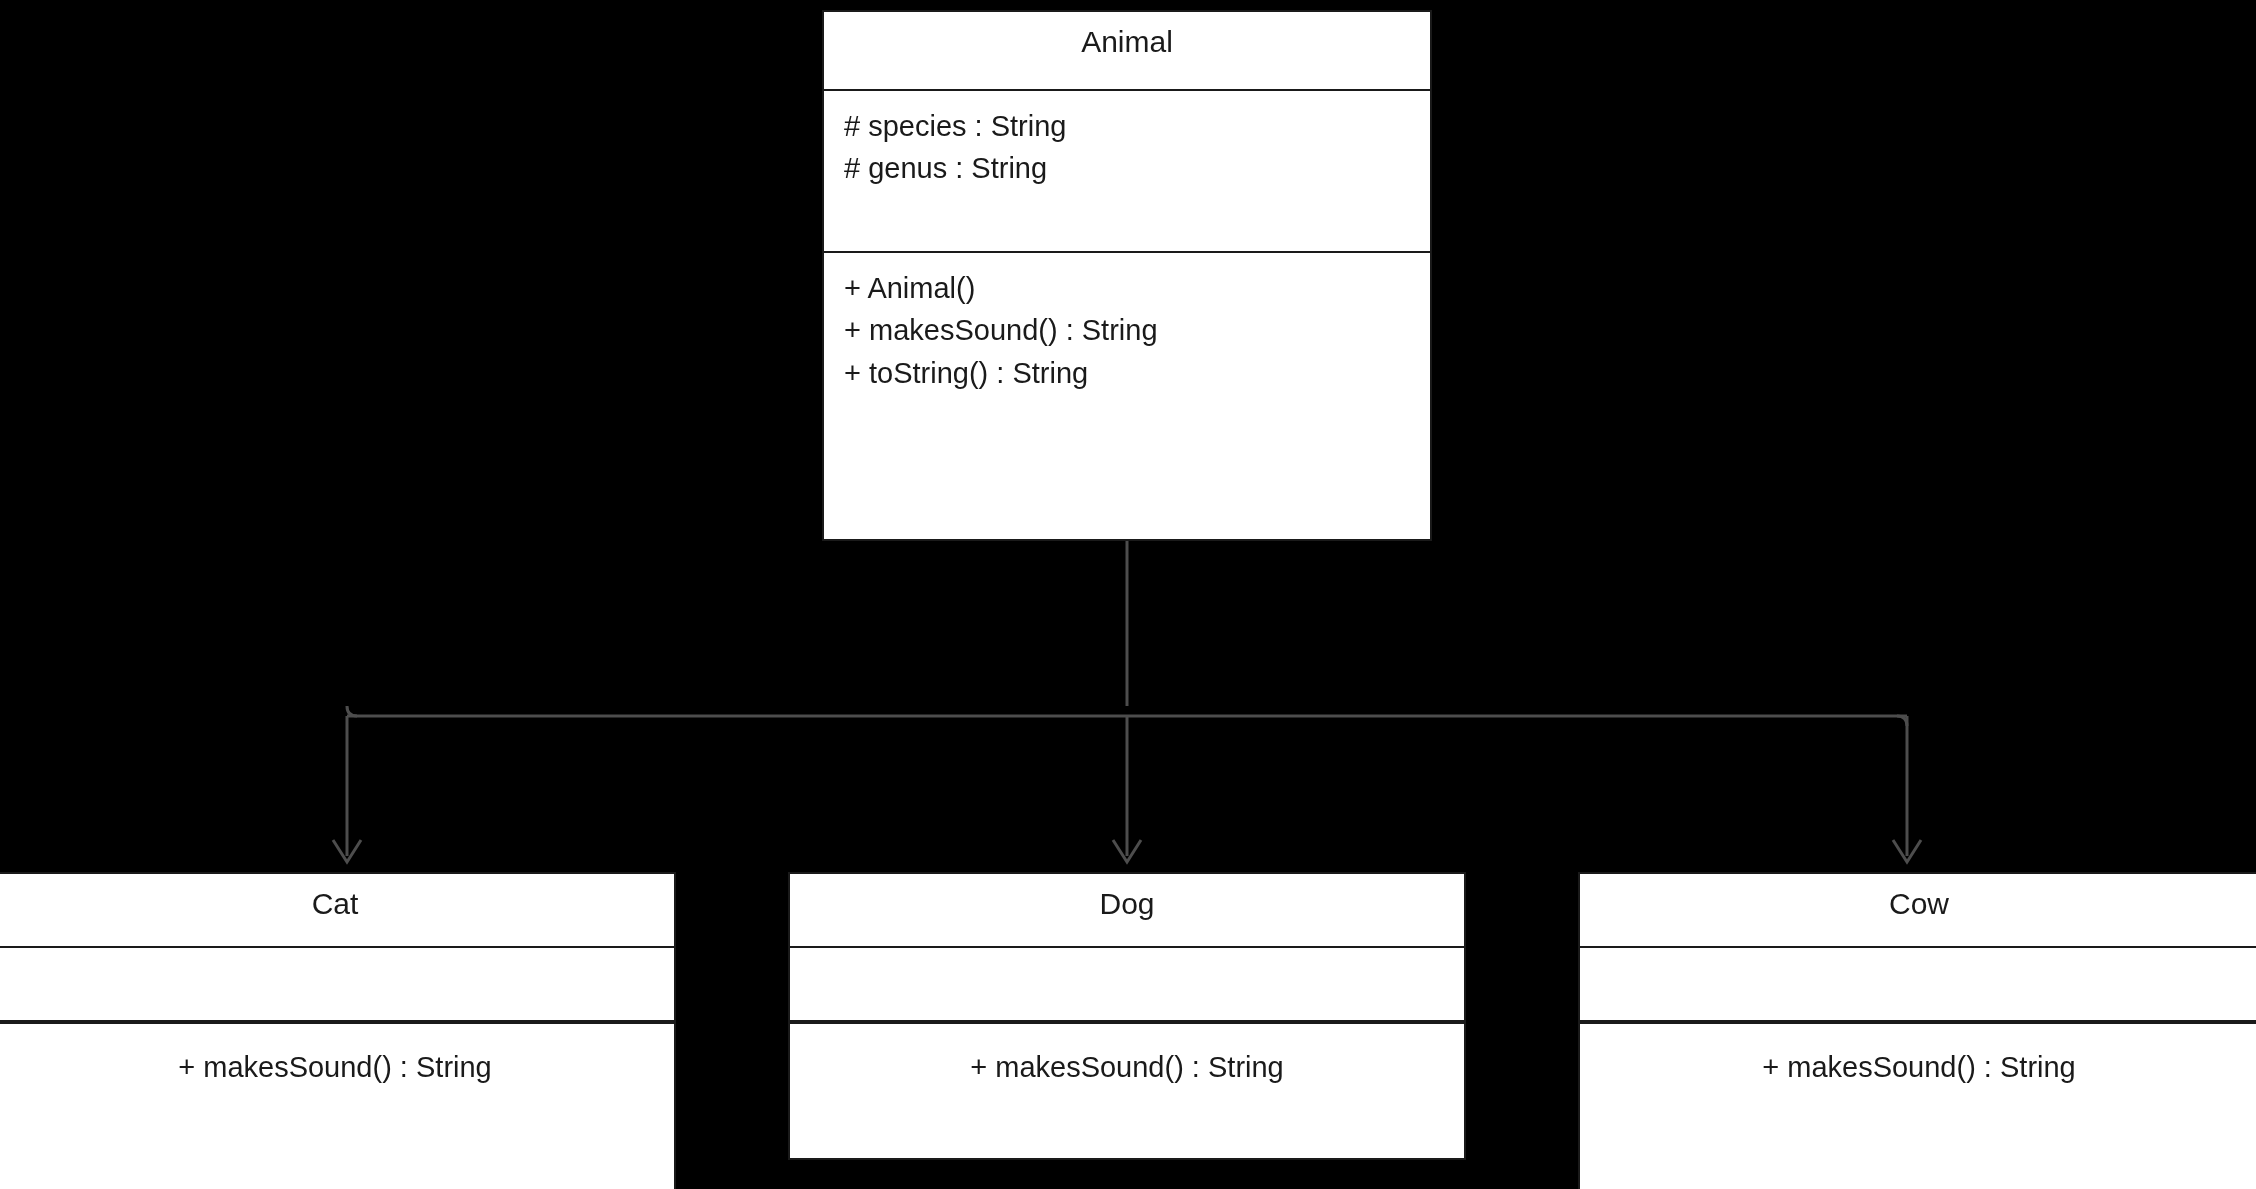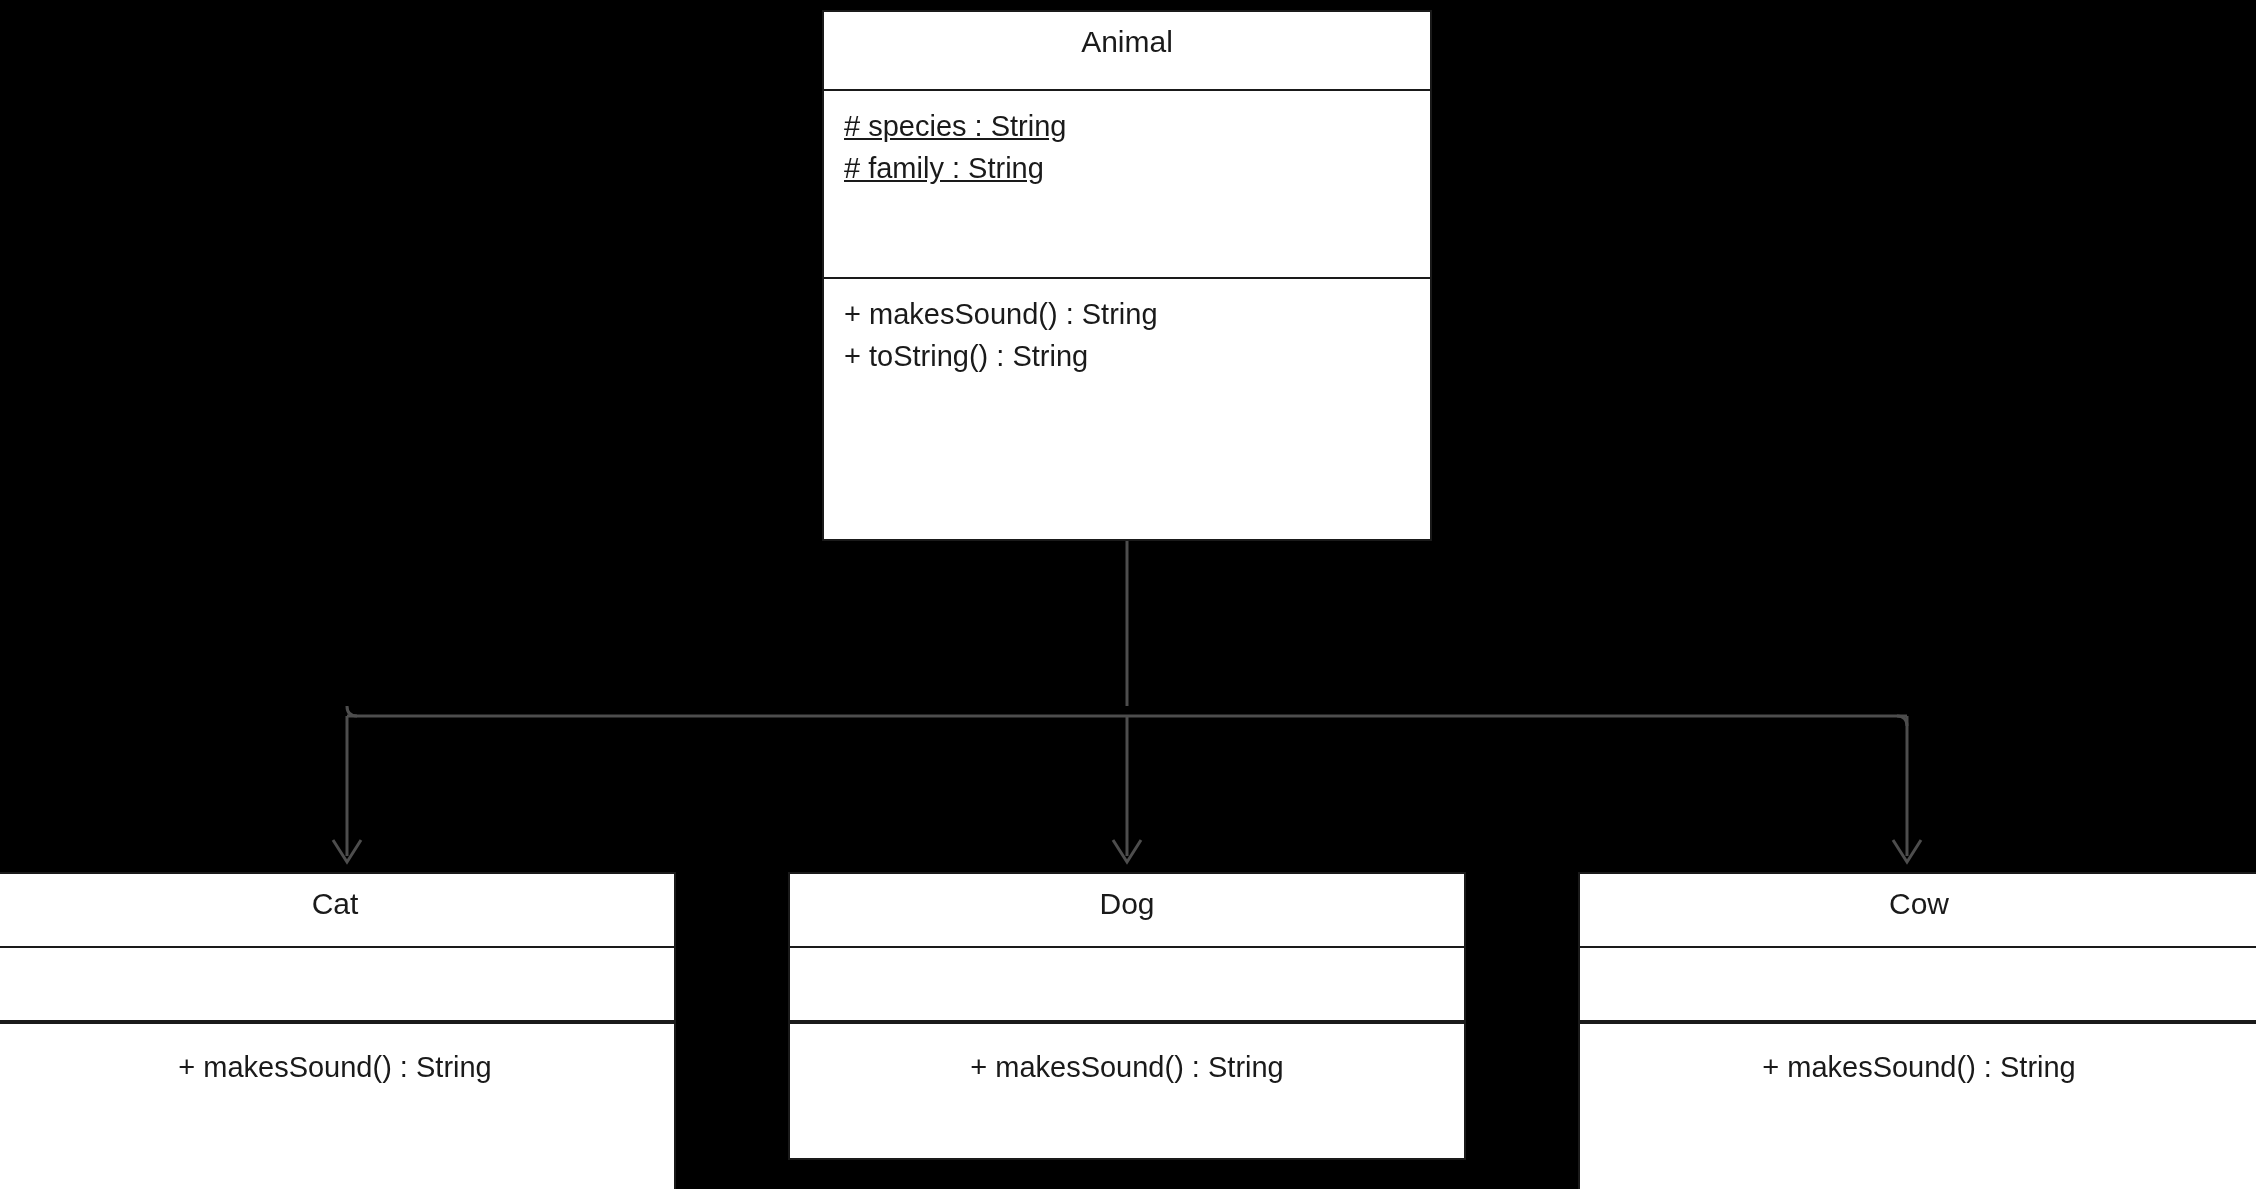--- a/index.html
+++ b/index.html
@@ -79,21 +79,21 @@
   }
 
   
   #class-animal {
     left: 822px;
     top: -6px;
     width: 610px;
     height: 531px;
   }
   #class-animal .uml-name { height: 79px; }
-  #class-animal .uml-attrs { height: 188px; text-decoration: underline; }
+  #class-animal .uml-attrs { height: 162px; }
 
   #class-cat {
     left: -6px;
     top: 856px;
     width: 682px;
     height: 330px;
   }
   #class-dog {
     left: 788px;
     top: 856px;
@@ -134,23 +134,24 @@
     <path class="edge-arrow" d="M 1893 824 L 1907 846 L 1921 824"></path>
 
     <path class="edge-line" d="M 347 690 Q 347 700 357 700"></path>
     <path class="edge-line" d="M 1897 700 Q 1907 700 1907 710"></path>
   </svg>
 
   <div class="uml-class" id="class-animal">
     <div class="uml-name">Animal</div>
     <div class="uml-compartment uml-attrs">
       <div class="uml-row"># species : String</div>
-      <div class="uml-row"># family : String</div>
+      <div class="uml-row"># genus : String</div>
     </div>
     <div class="uml-compartment uml-ops">
+      <div class="uml-row">+ Animal()</div>
       <div class="uml-row">+ makesSound() : String</div>
       <div class="uml-row">+ toString() : String</div>
     </div>
   </div>
 
   <div class="uml-class subclass" id="class-cat">
     <div class="uml-name">Cat</div>
     <div class="uml-compartment uml-attrs empty-compartment"></div>
     <div class="uml-compartment uml-ops centered">
       <div class="uml-row">+ makesSound() : String</div>

